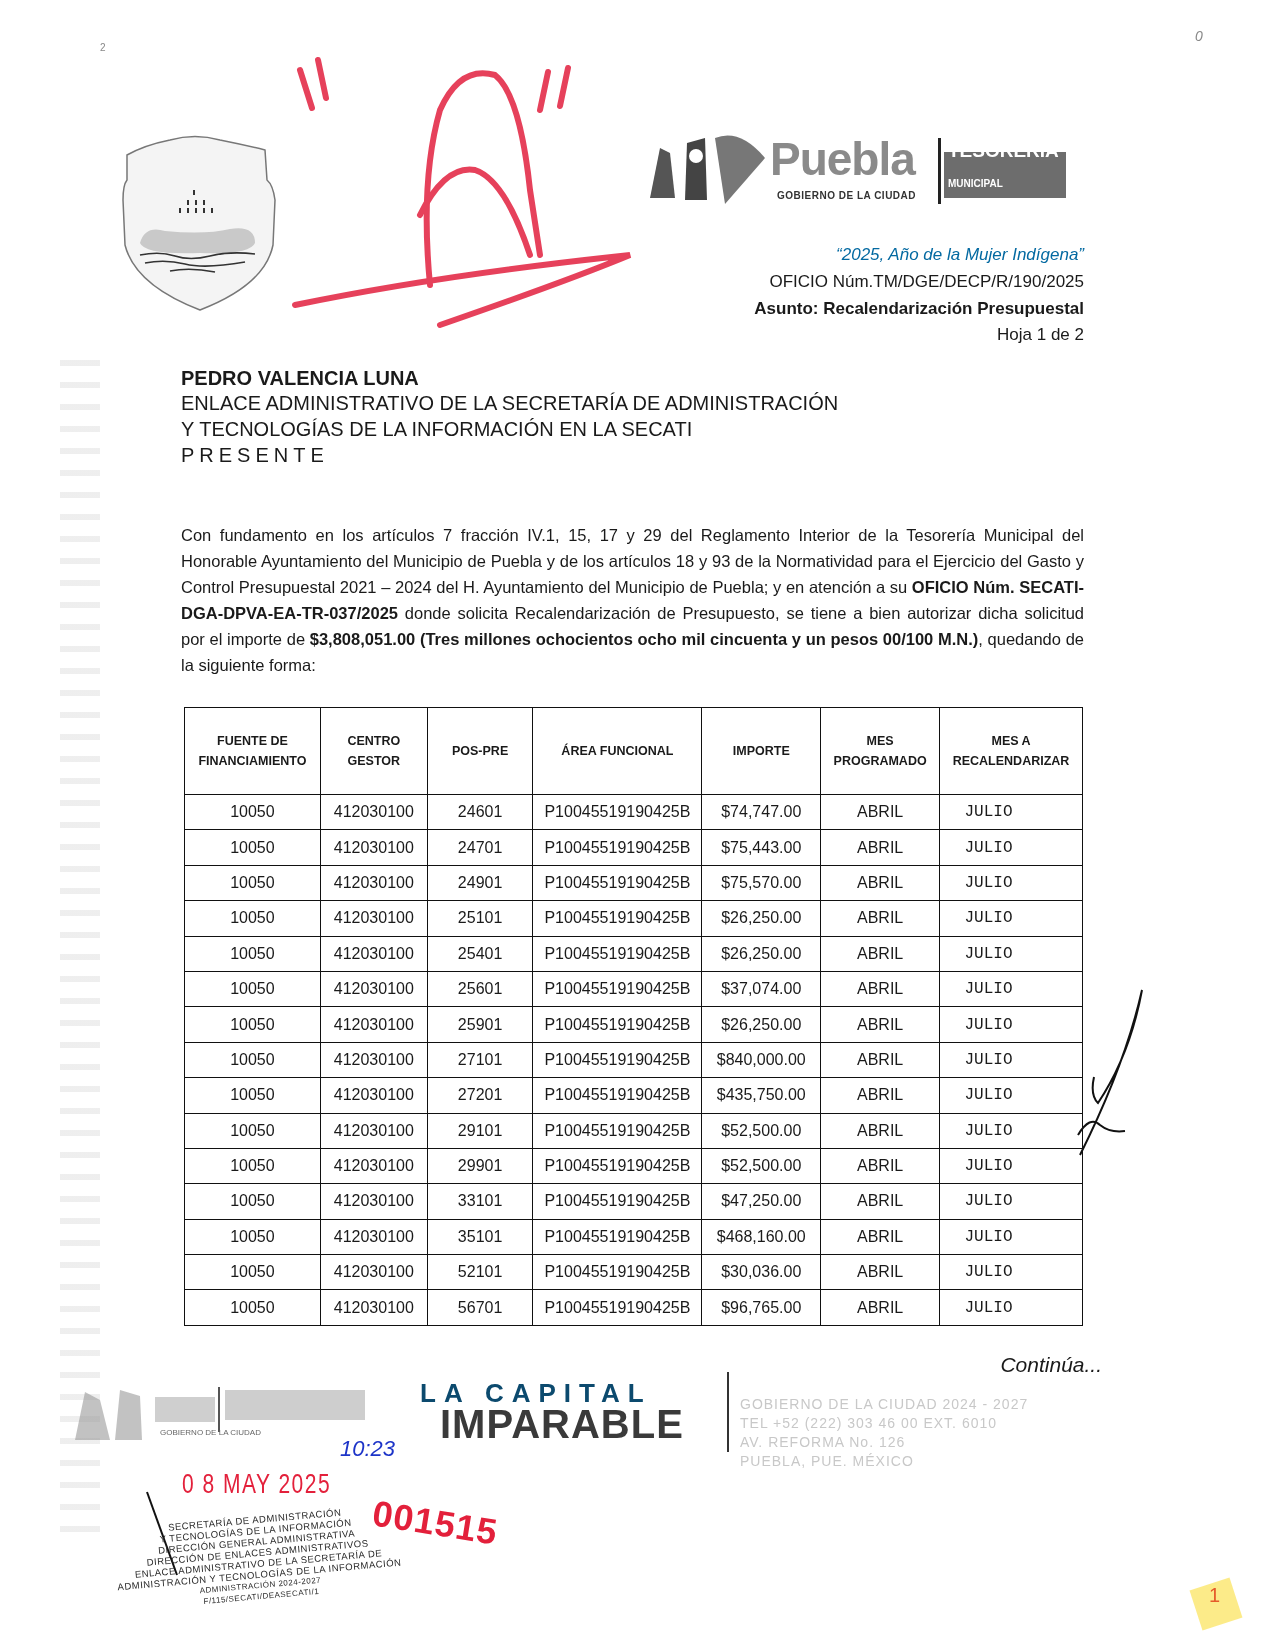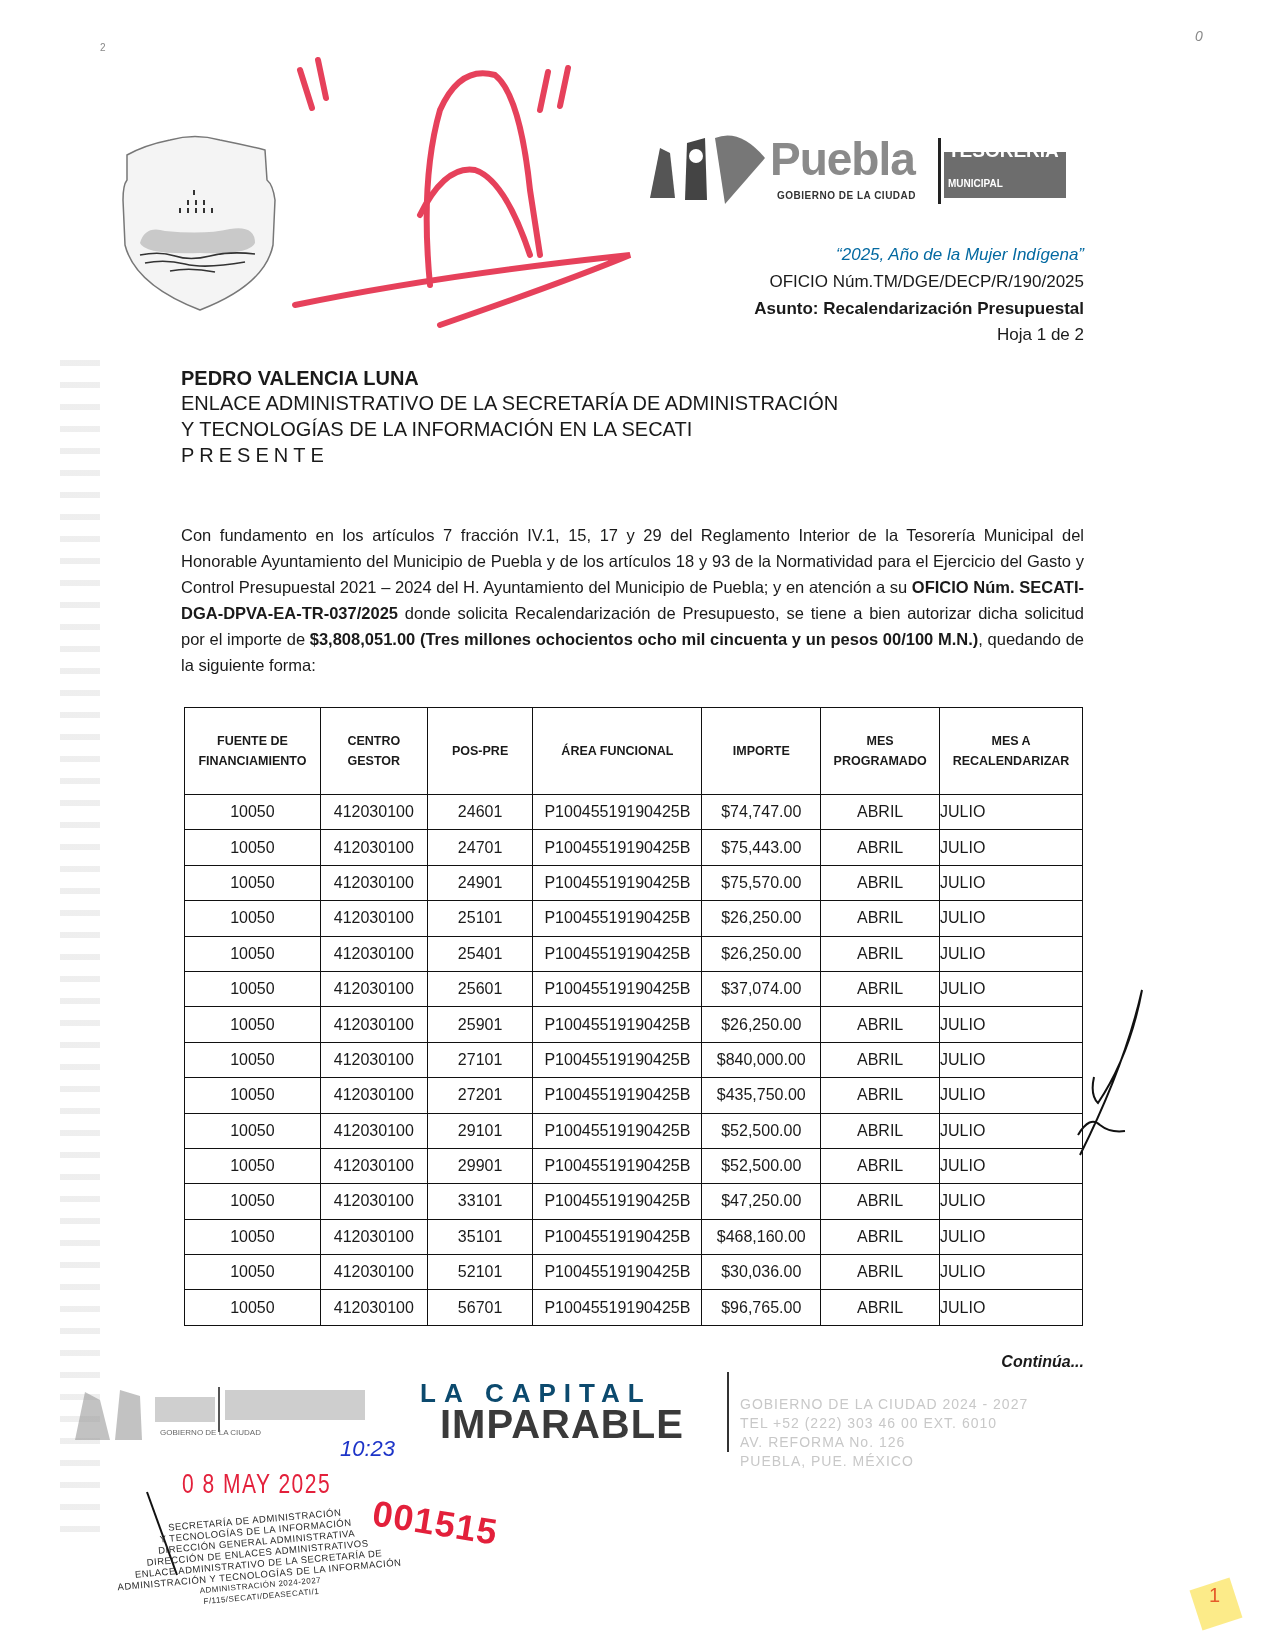--- a/index.html
+++ b/index.html
@@ -38,23 +38,23 @@
   .rec-l3 { top:444px; letter-spacing:5px; }
 
   .body-text { left:181px; top:494px; width:903px; font-size:16.5px; line-height:26px; text-align:justify;margin-top:28px; }
   .body-text b { font-weight:bold; }
 
   
   .tbl { left:184px; top:707px; border-collapse:collapse; width:899px; }
   .tbl th, .tbl td { border:1.6px solid #111; text-align:center; padding:0; }
   .tbl th { height:86px; font-size:12.5px; font-weight:bold; line-height:20px; }
   .tbl td { height:34.4px; font-size:16px; }
-  .tbl td.mes-a { text-align:left; padding-right:45px; }
-
-  .continua { right:191px; top:1353px; font-size:16px; font-weight:bold; font-style:italic; }
+  .tbl td.mes-a { text-align:center; padding-right:45px;font-family:Liberation Mono, monospace; }
+
+  .continua { right:173px; top:1353px; font-size:21px; font-weight:normal; font-style:italic; }
 
   
   .foot-logo { left:70px; top:1382px; width:300px; height:60px; }
   .foot-cap { left:420px; top:1378px; font-size:26px; font-weight:bold; letter-spacing:8px; color:#0c4a6e; }
   .foot-imp { left:440px; top:1402px; font-size:40px; font-weight:bold; color:#3a3a3a; letter-spacing:1px; }
   .foot-vline { left:727px; top:1372px; width:2px; height:80px; background:#333; }
   .foot-addr { left:740px; top:1395px; font-size:14px; line-height:19px; color:#c8c8c8; letter-spacing:1px; }
 
   .stamp-date { left:182px; top:1468px; font-size:28px; color:#e3203b; letter-spacing:2px; transform:scaleX(0.75); transform-origin:left; }
   .stamp-time { left:340px; top:1436px; font-size:22px; color:#1d34c8; font-style:italic; }

